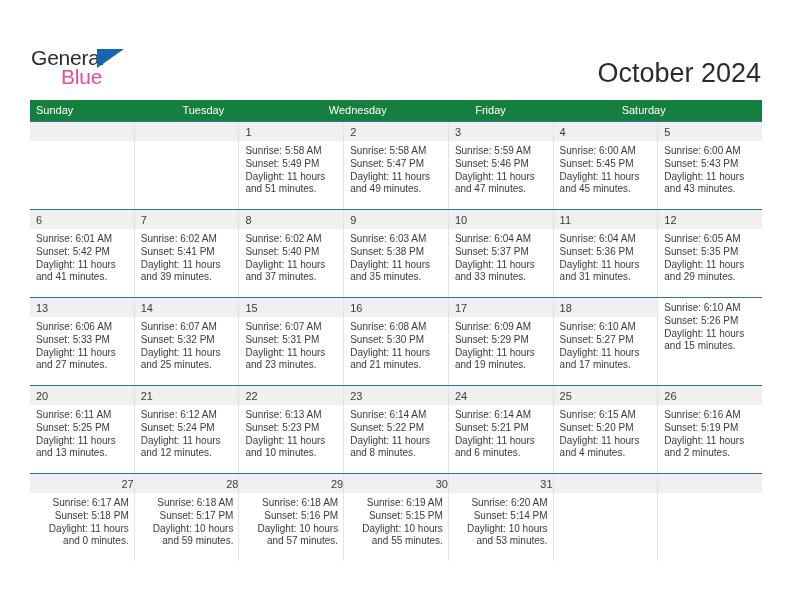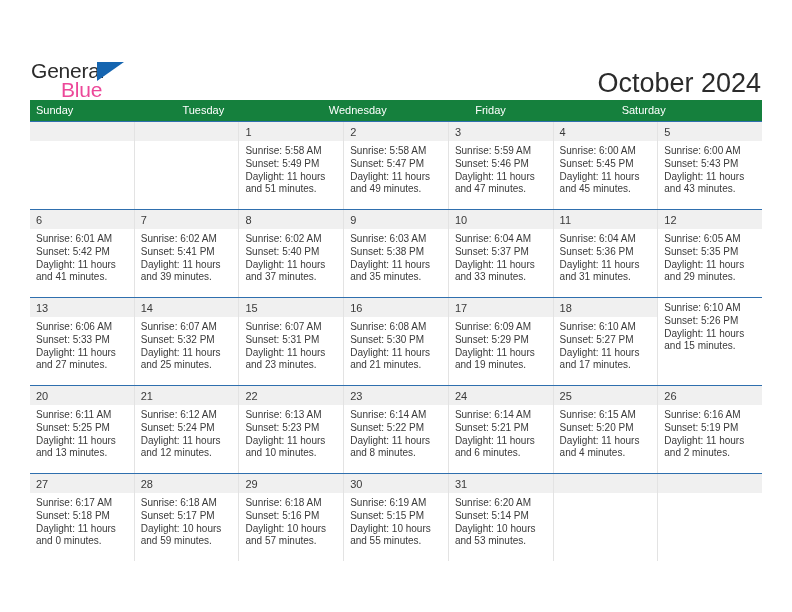--- a/index.html
+++ b/index.html
@@ -6,21 +6,21 @@
   html, body {
     width:792px; height:612px;
     background:#ffffff;
     font-family:"Liberation Sans", sans-serif;
     -webkit-font-smoothing:antialiased;
   }
   .page { position:relative; width:792px; height:612px; padding:0; }
 
   
   .header {
-    display:flex; align-items:flex-end; justify-content:space-between;
+    display:flex; align-items:center; justify-content:space-between;
     padding:26px 31px 0 31px; height:100px;
   }
   .logo { position:relative; width:120px; height:48px; padding-top:8px;}
   .logo-general {
     font-size:21px; color:#2b2b2b; letter-spacing:-0.2px;
     line-height:22px; display:block;
   }
   .logo-blue {
     font-size:21px; color:#ec4899; letter-spacing:-0.2px;
     line-height:22px; display:block; margin-left:30px; margin-top:-3px;
@@ -43,21 +43,21 @@
   .calendar { width:732px; margin:0 30px; }
   .weekdays { display:flex; background:#15803d; height:21px; }
   .weekday {
     flex:1 1 0; color:#ffffff; font-size:11px; line-height:21px;
     padding-left:6px; white-space:nowrap;
   }
   .week {
     display:flex; border-top:1.5px solid #2f6fae;
     height:88px;
   }
-  .week:last-child { height:88px; }
+  .week:last-child { height:88px;text-align:right; }
   .cell {
     flex:1 1 0; position:relative; border-right:1px solid #e3e3e3;
     background:#ffffff;
   }
   .cell:last-child { border-right:none; }
   .daynum-band {
     background:#f0f0f0; height:19px; padding-left:6px;
   }
   .daynum {
     font-size:11px; color:#3a3a3a; line-height:19px;

